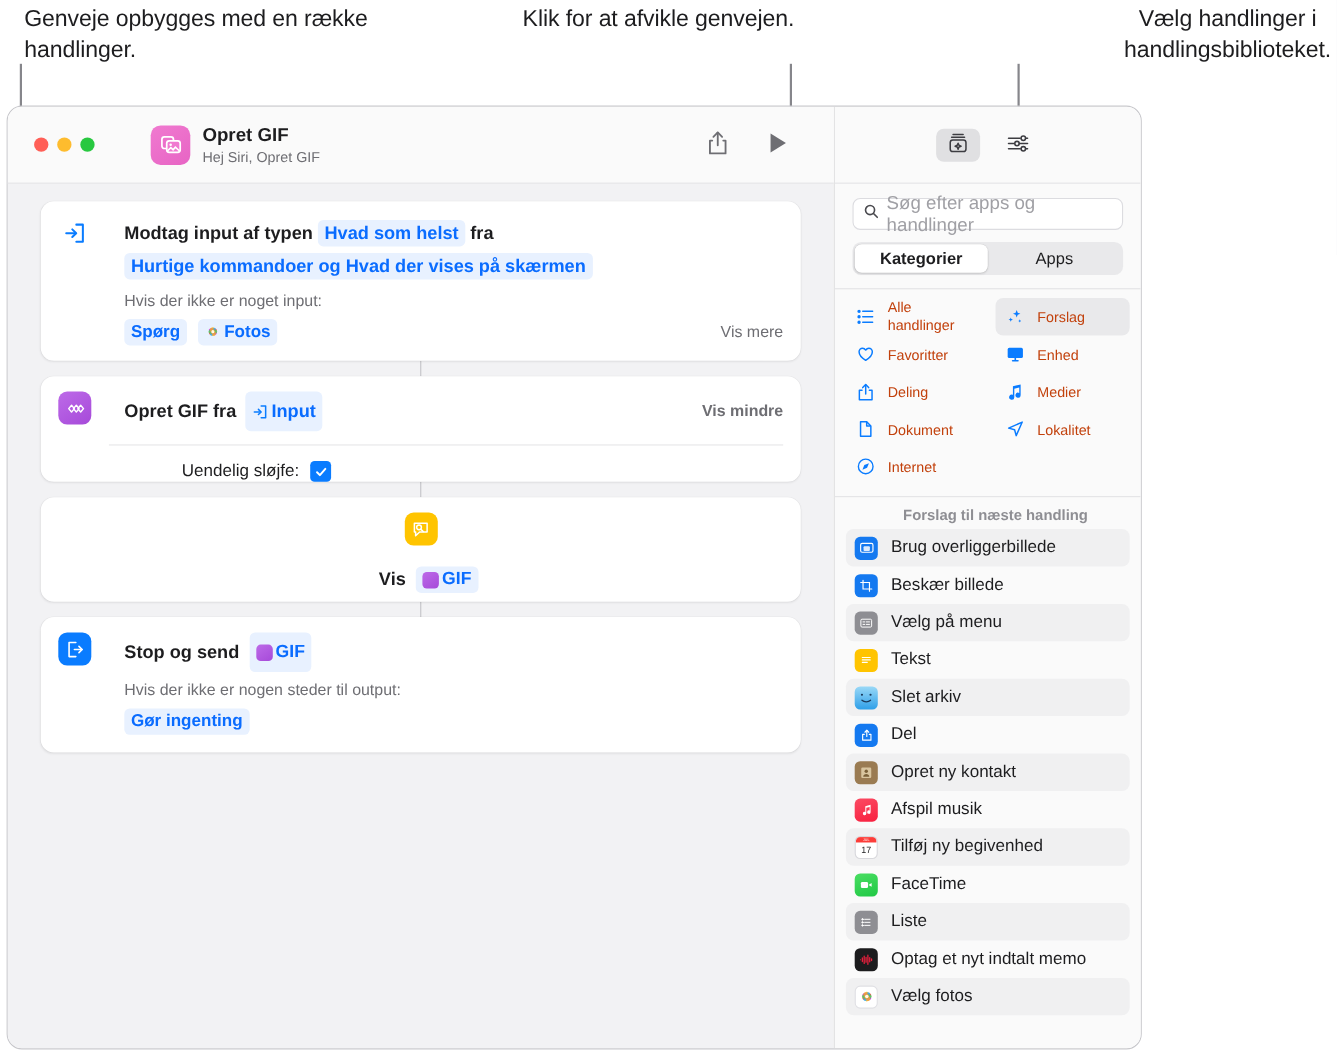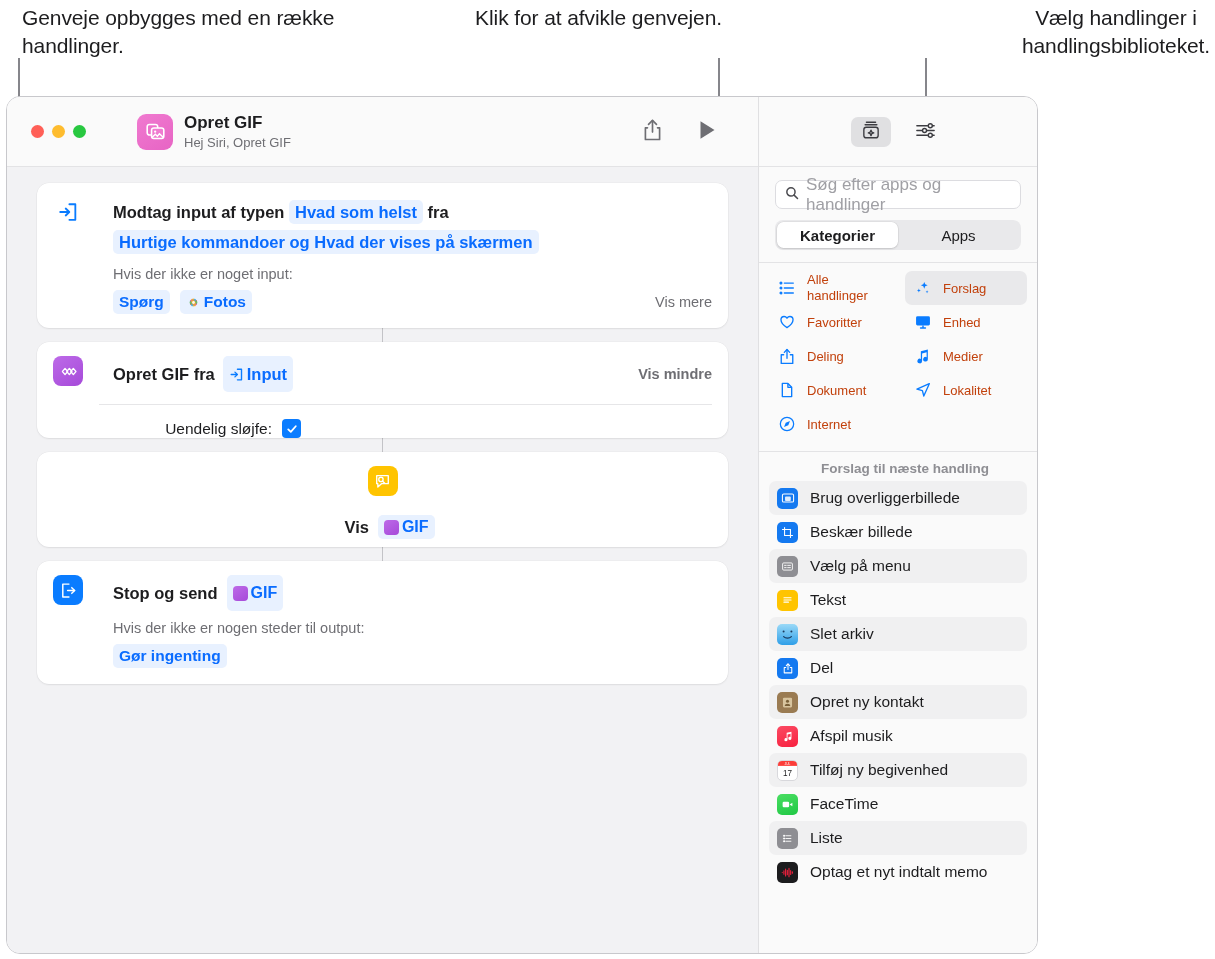--- a/index.html
+++ b/index.html
@@ -651,18 +651,34 @@
 
         <div class="sugg">
           <span class="sugg-ico" style="background:#1c1c1e">
             <svg width="15" height="15" viewBox="0 0 16 16" stroke="#f8203f" stroke-width="1.15" stroke-linecap="round">
               <path d="M2.4 8h.01M4.2 6.2v3.6M6 4.4v7.2M7.8 5.6v4.8M9.6 3.6v8.8M11.4 6v4M13.2 7.2v1.6"></path>
             </svg>
           </span>
           <span class="sugg-label">Optag et nyt indtalt memo</span>
         </div>
 
+        <div class="sugg alt">
+          <span class="sugg-ico" style="background:#ffffff;border:0.5px solid #e0e0e4">
+            <svg width="16" height="16" viewBox="0 0 16 16">
+              <g transform="translate(8,8)">
+                <ellipse rx="2.2" ry="4.4" fill="#f5c03a"></ellipse>
+                <ellipse rx="2.2" ry="4.4" fill="#ee5b4a" transform="rotate(60)"></ellipse>
+                <ellipse rx="2.2" ry="4.4" fill="#c84be0" transform="rotate(120)"></ellipse>
+                <ellipse rx="2.2" ry="4.4" fill="#3aaef0" transform="rotate(30)" opacity="0.85"></ellipse>
+                <ellipse rx="2.2" ry="4.4" fill="#55c95a" transform="rotate(90)" opacity="0.85"></ellipse>
+                <ellipse rx="2.2" ry="4.4" fill="#f59b3a" transform="rotate(150)" opacity="0.85"></ellipse>
+                <circle r="1.6" fill="#fff9e8"></circle>
+              </g>
+            </svg>
+          </span>
+          <span class="sugg-label">Vælg fotos</span>
+        </div>
 
       </div>
     </div>
 
   </div>
 </div>
 
 </body></html>

